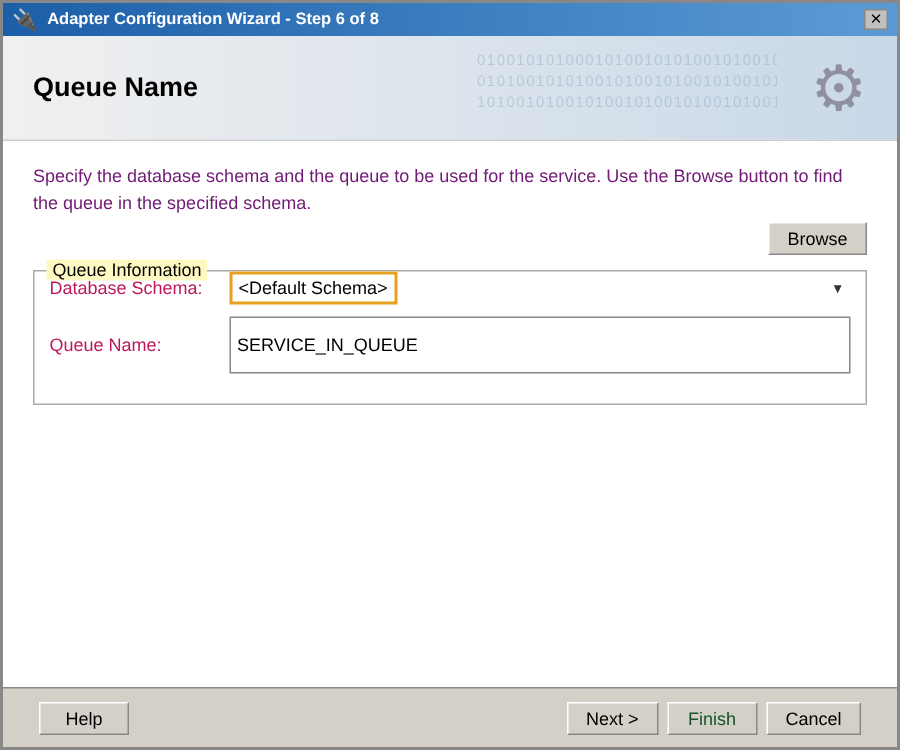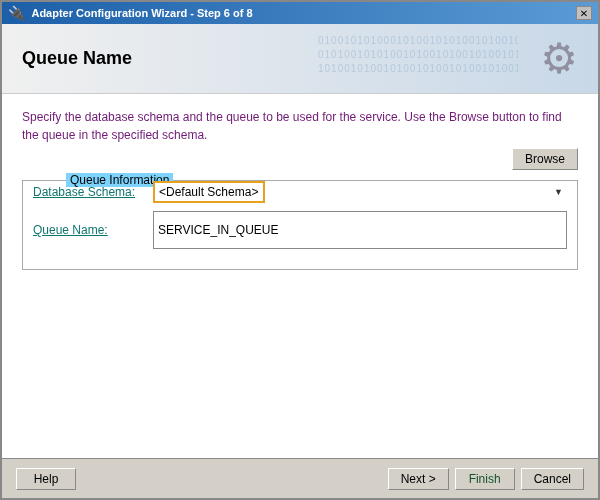--- a/index.html
+++ b/index.html
@@ -112,22 +112,21 @@
 
     .field-row {
       display: flex;
       align-items: center;
       margin-bottom: 8px;
     }
 
     .field-label {
       width: 120px;
       font-size: 12px;
-      color: #0f766e;
-      text-decoration: underline;
+      color: #be185d;
     }
 
     .field-select {
       flex: 1;
       height: 22px;
       font-size: 12px;
       border: 2px solid #e8a020;
       background: #fff;
       padding: 1px 4px;
       appearance: none;
@@ -159,21 +158,21 @@
       padding: 1px 4px;
     }
 
     .footer {
       background: #d4d0c8;
       border-top: 1px solid #888;
       height: 40px;
       display: flex;
       align-items: center;
       justify-content: space-between;
-      padding: 0 14px;
+      padding: 0 24px;
       flex-shrink: 0;
     }
 
     .footer-right {
       display: flex;
       gap: 6px;
     }
 
     .gear-unicode {
       font-size: 42px;
@@ -206,24 +205,23 @@
       border: 1px solid #aaa;
       padding: 0 10px 12px 10px;
       position: relative;
       margin-top: 6px;
     }
 
     .fieldset-legend {
       position: absolute;
       top: -8px;
       left: 8px;
-      background: #7dd3fc;
+      background: #fef9c3;
       padding: 0 4px;
       font-size: 12px;
-      margin-left: 35px;
     }
   </style>
 </head>
 <body>
 
 <div class="window">
 
   <div class="title-bar">
     <div class="title-bar-left">
       <span class="title-bar-icon">🔌</span>

